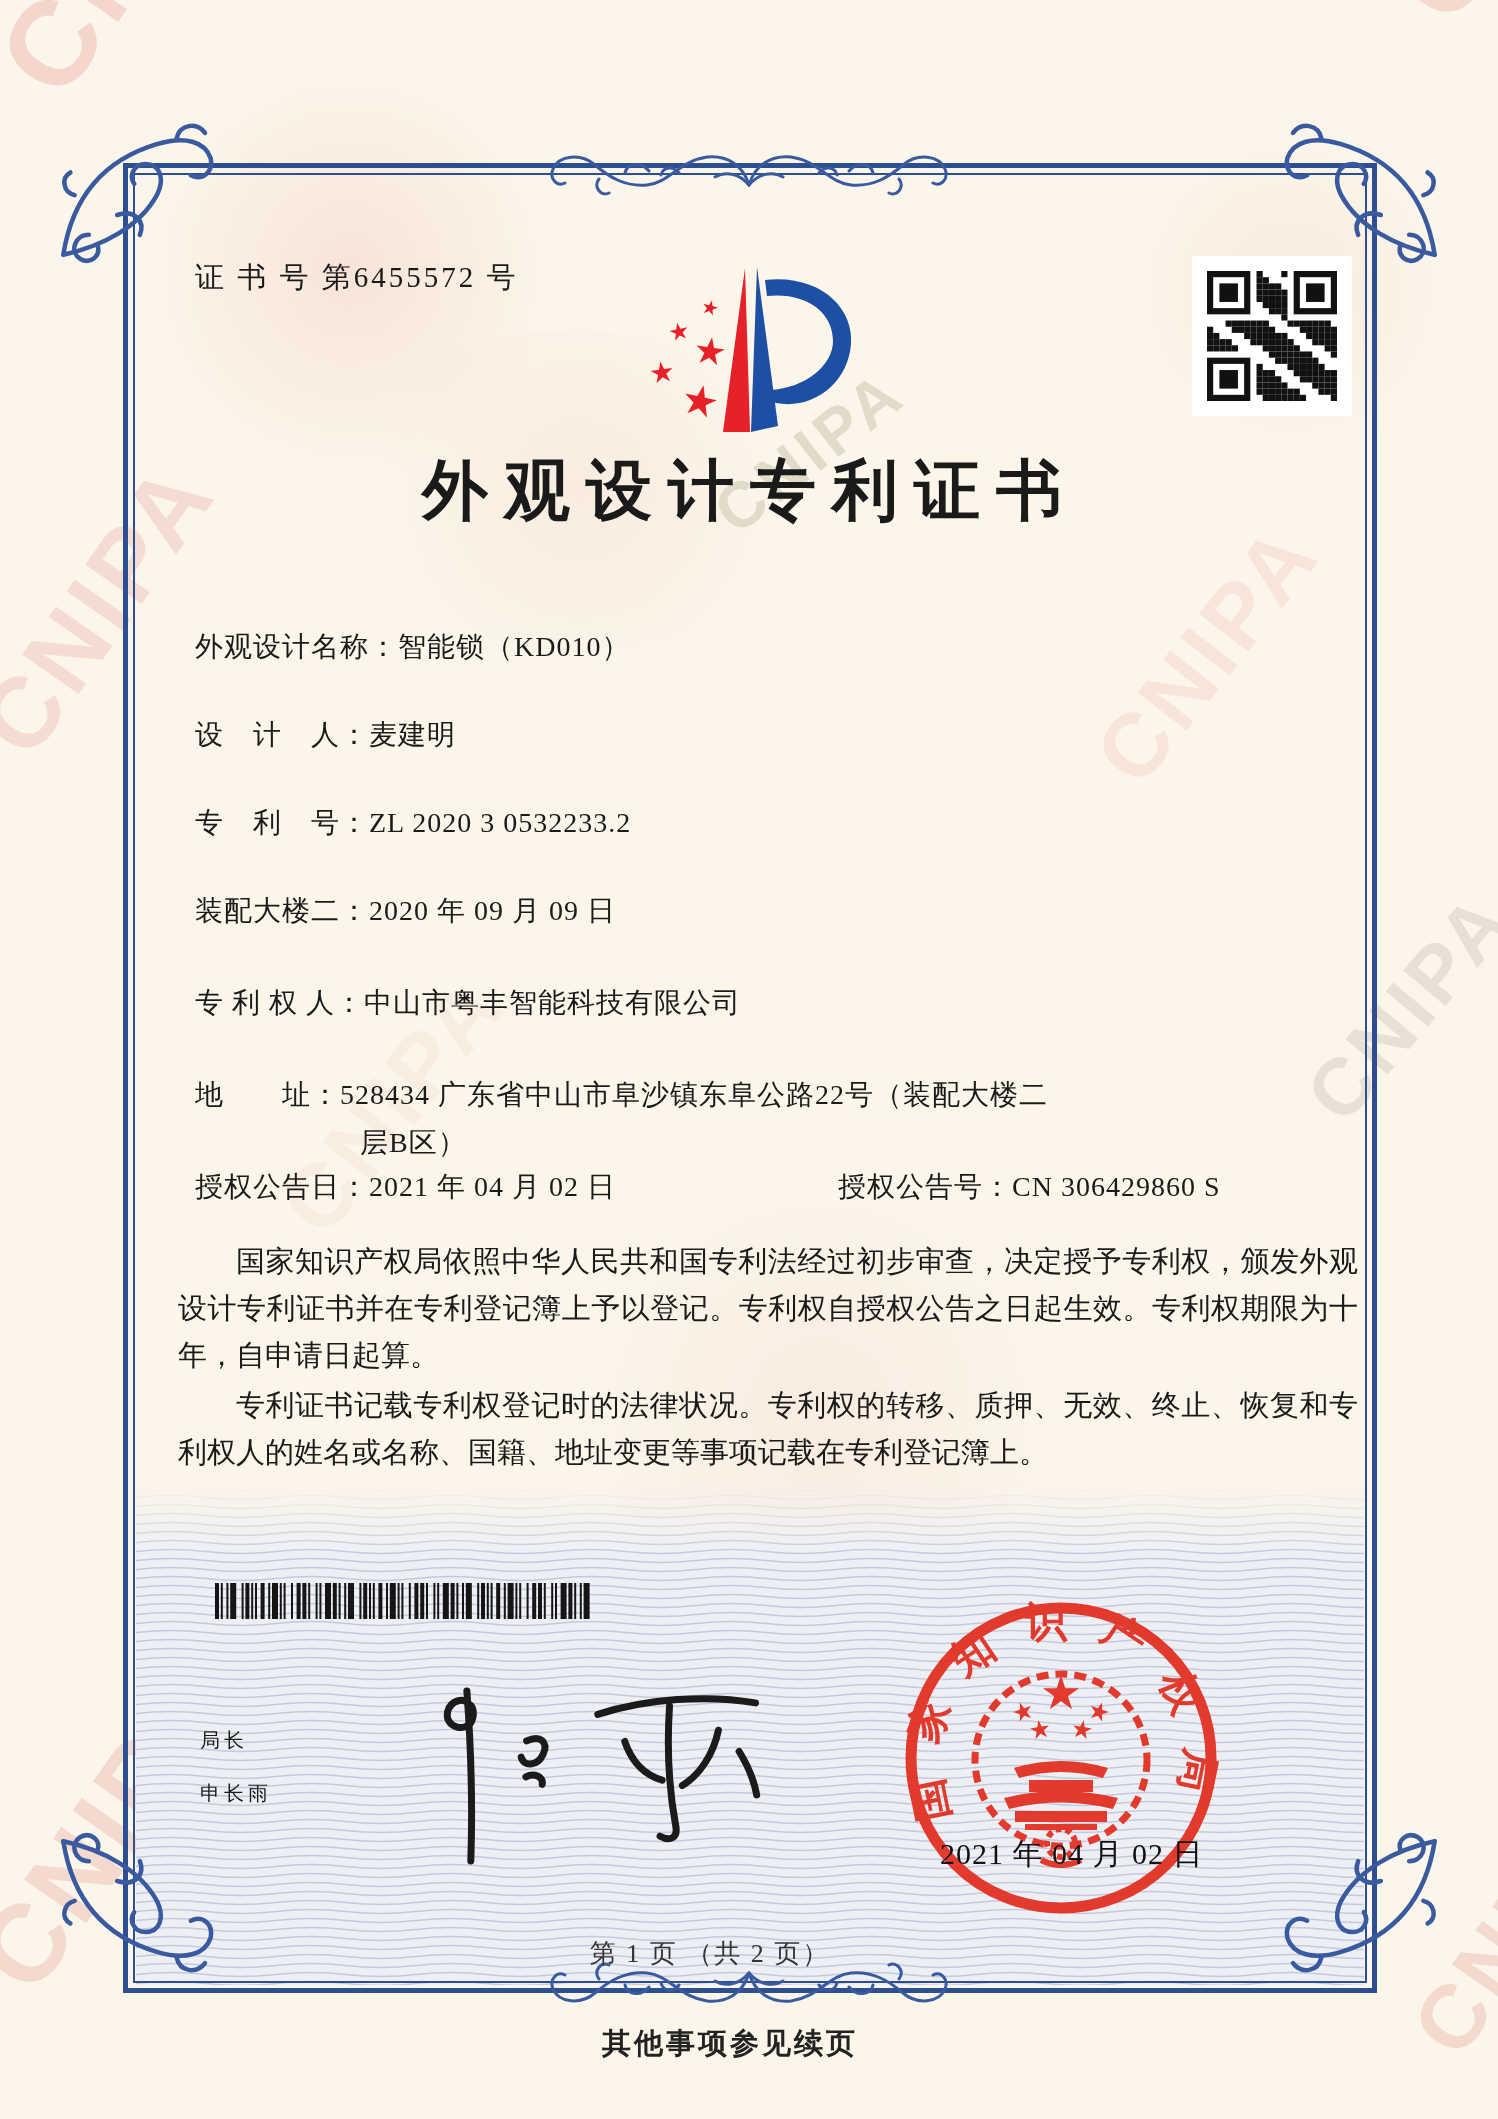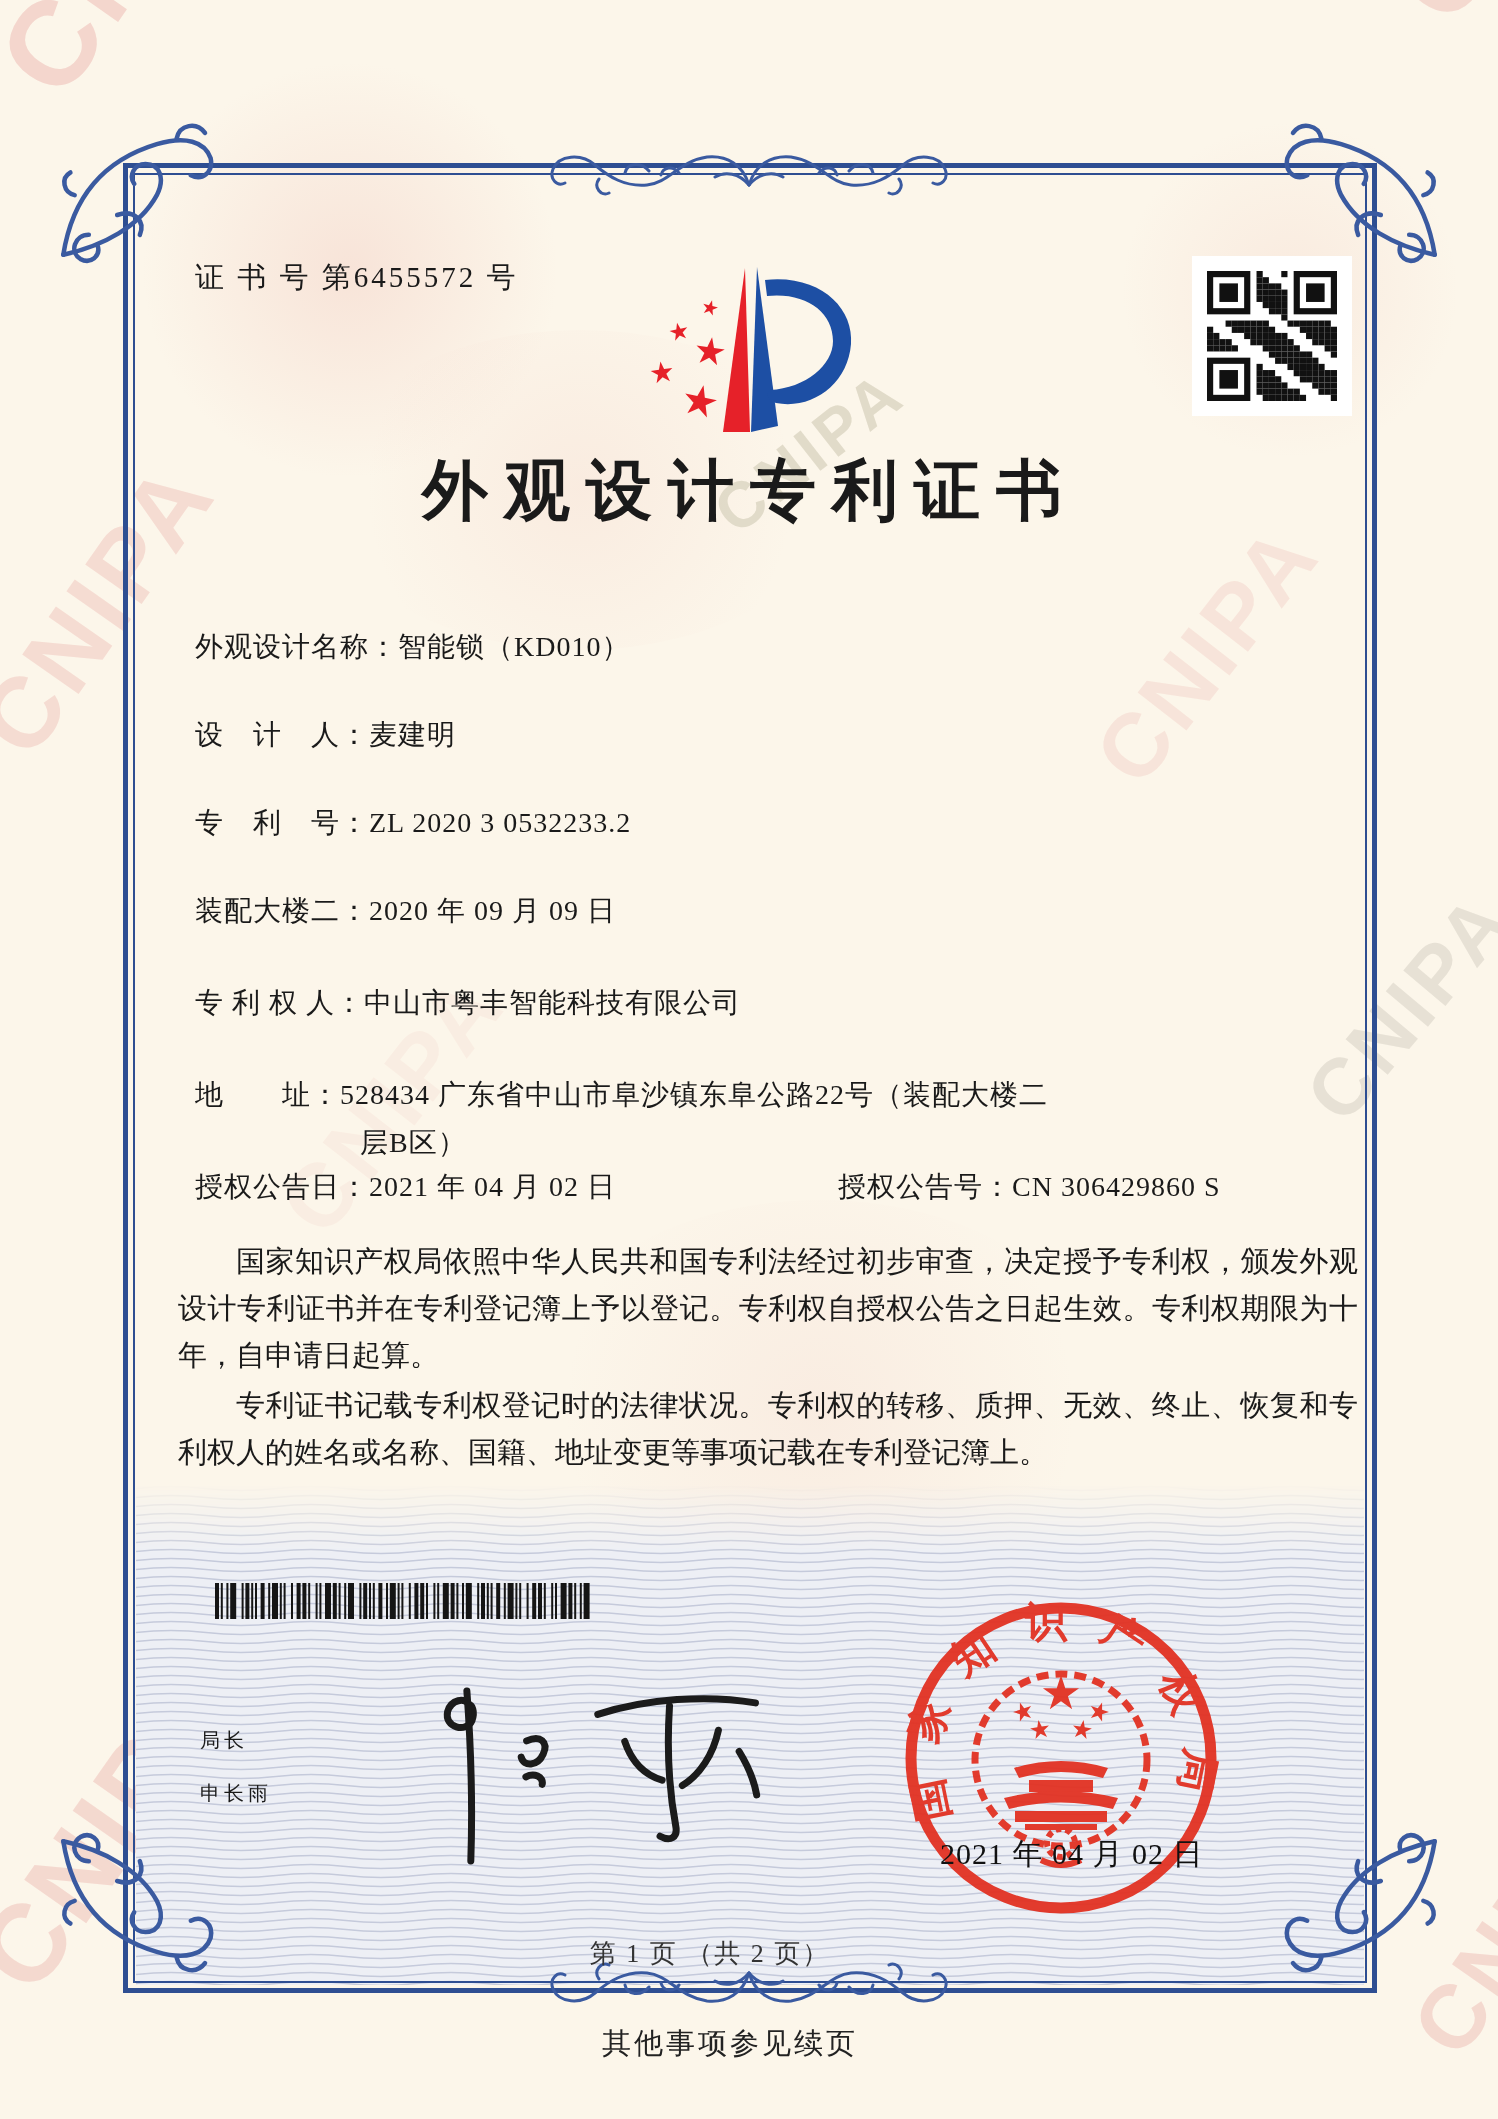--- a/index.html
+++ b/index.html
@@ -31,21 +31,21 @@
     font-size:66px; font-weight:700; letter-spacing:16px; }
   .row { position:absolute; left:195px; font-size:28px; letter-spacing:1px; white-space:nowrap; }
   .row .lbl { display:inline-block; }
   .gcol2 { position:absolute; left:643px; top:0; }
   .paras { position:absolute; left:178px; top:1238px; width:1180px;
     font-size:29px; line-height:47px; text-align:justify; }
   .paras p { text-indent:2em; margin-bottom:3px; }
   .signer { position:absolute; left:200px; font-size:20px; letter-spacing:4px; }
   .seal-date { position:absolute; left:940px; top:1834px; font-size:30px; letter-spacing:1px; z-index:6; color:#111; }
   .footer-page { position:absolute; left:560px; top:1936px; width:300px; text-align:center; font-size:26px; color:#333; letter-spacing:2px; }
-  .footer-note { position:absolute; left:580px; top:2024px; width:300px; text-align:center; font-size:29px; color:#222; letter-spacing:3px; }
+  .footer-note { position:absolute; left:580px; top:2024px; width:300px; text-align:center; font-size:29px; color:#222; letter-spacing:3px;font-weight:bold; }
   .qr-bg { position:absolute; left:1192px; top:256px; width:160px; height:160px; background:#fff; }
   .sealtext { font-family:"Liberation Serif","DejaVu Serif",serif; font-weight:bold;
     font-size:42px; letter-spacing:30px; fill:#e23021; }
   svg { display:block; }
 </style>
 </head>
 <body>
 
 <div id="page">
 

